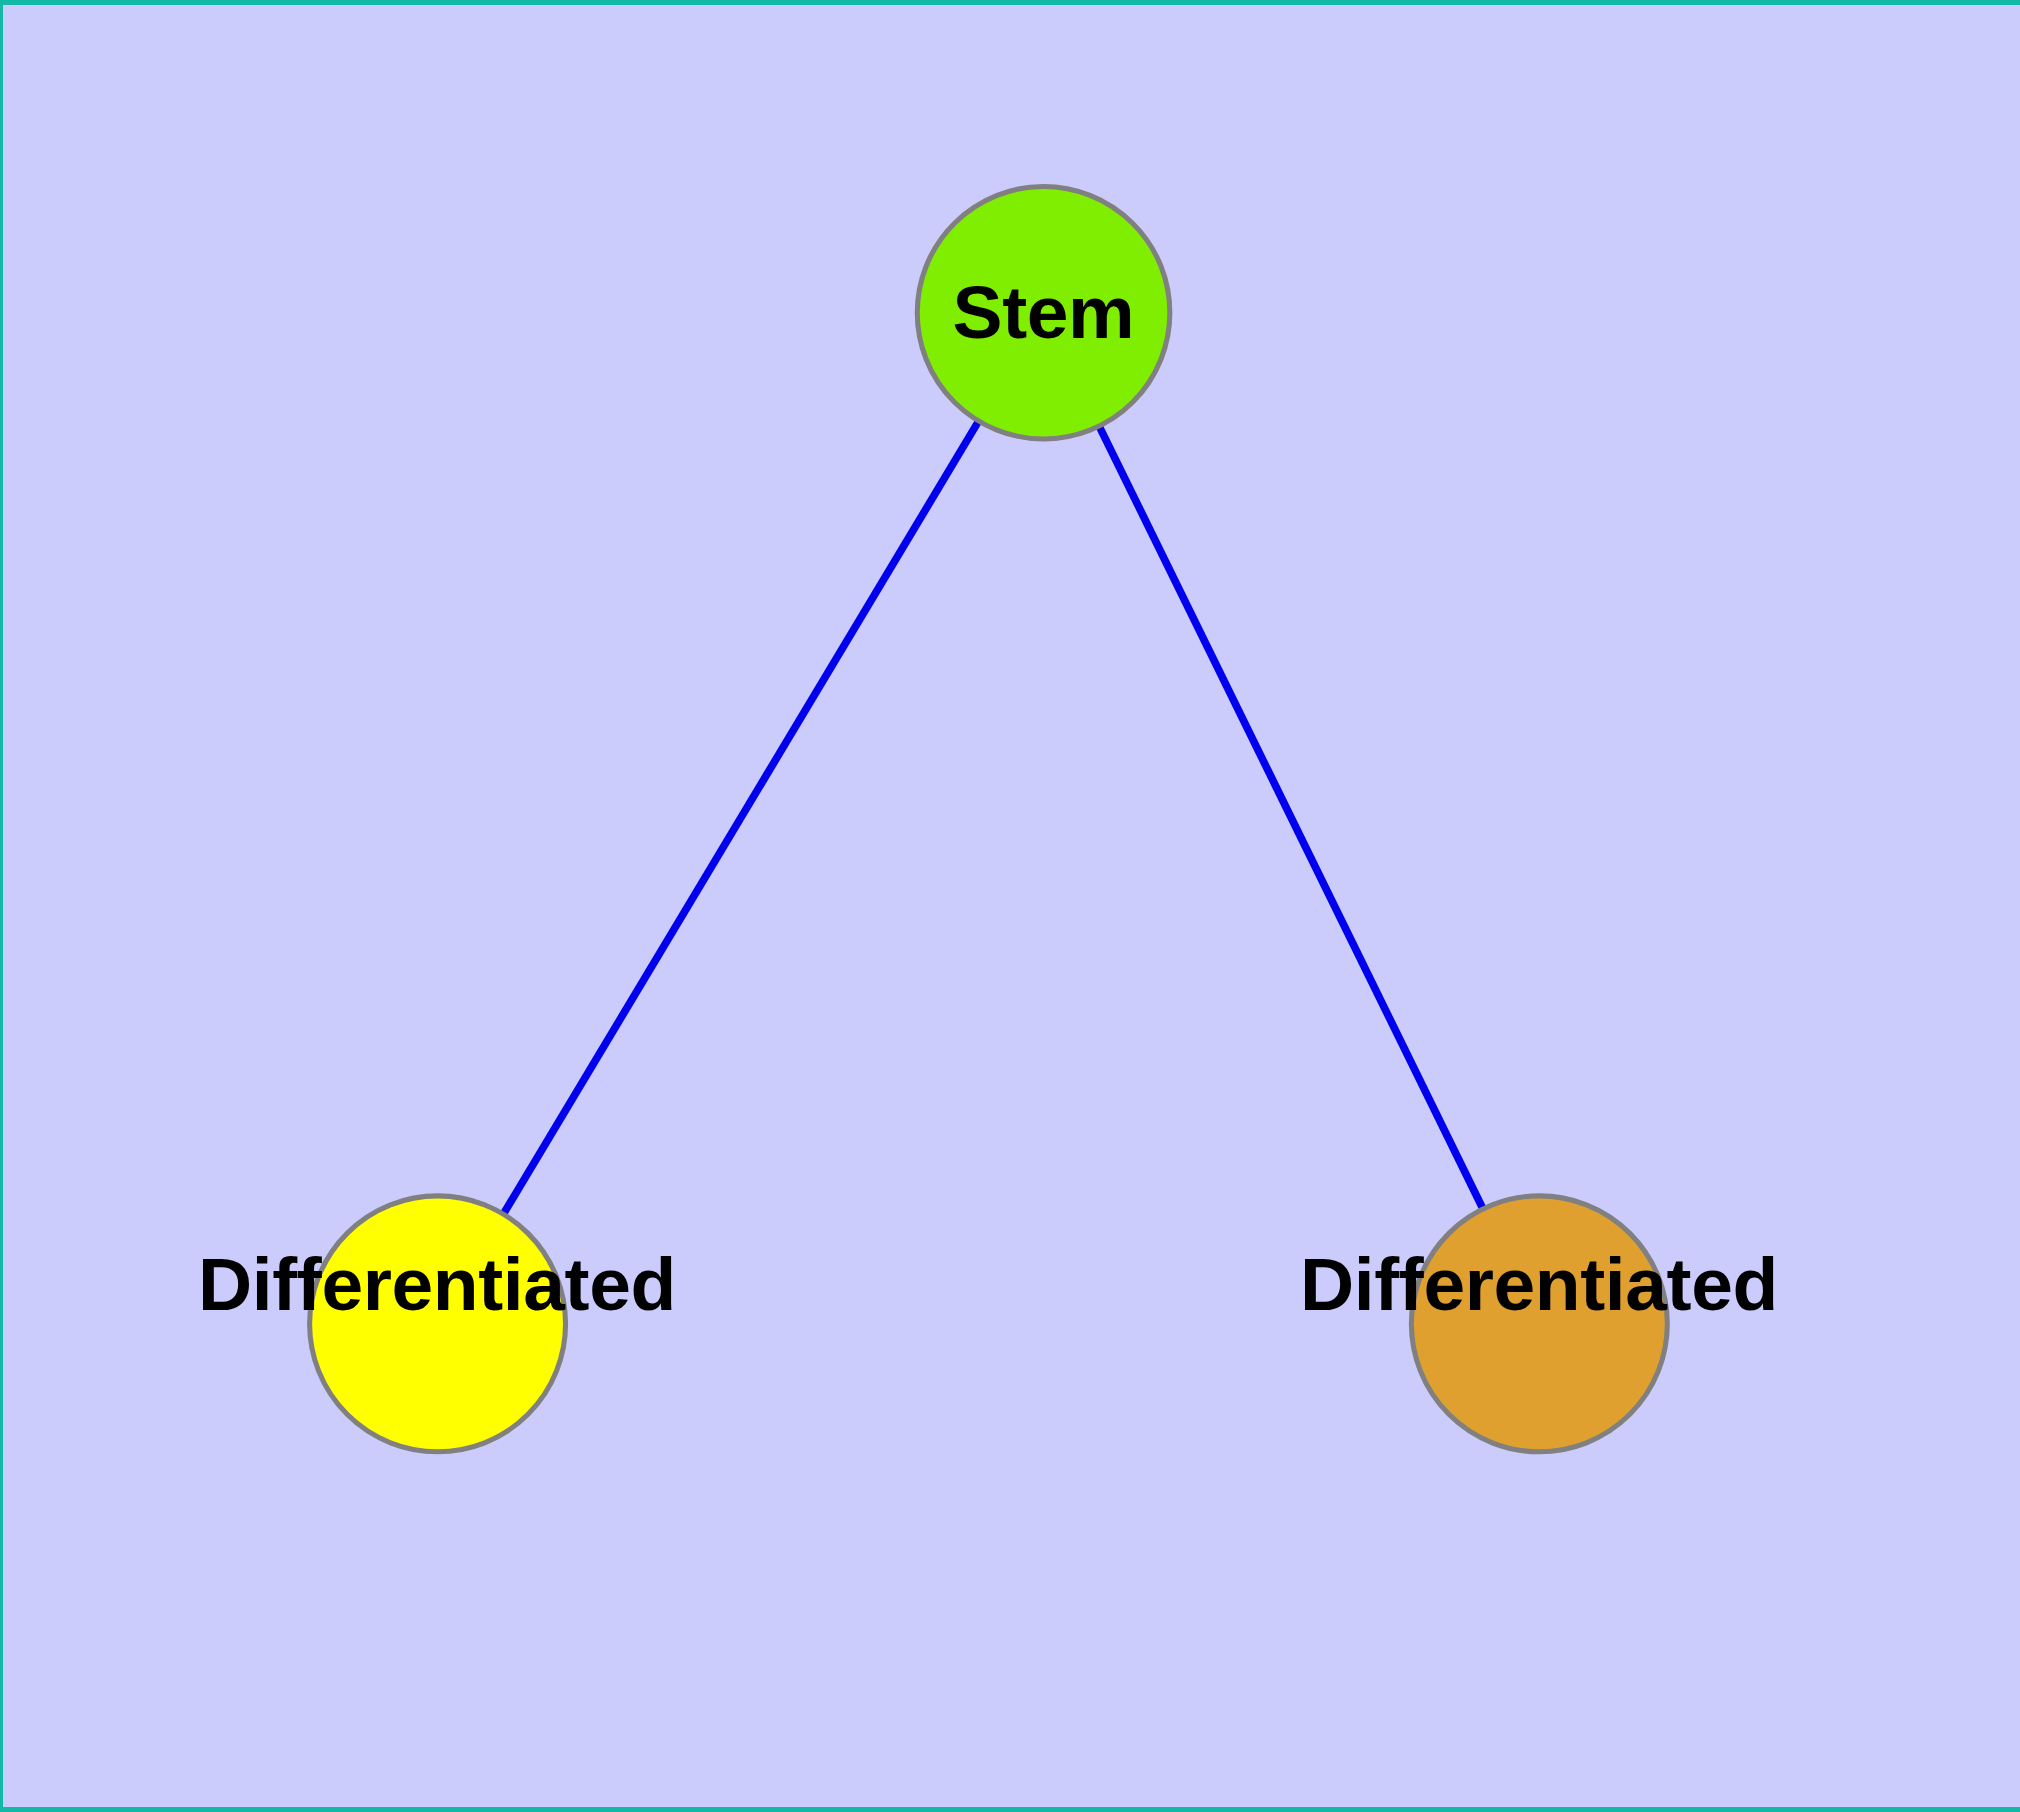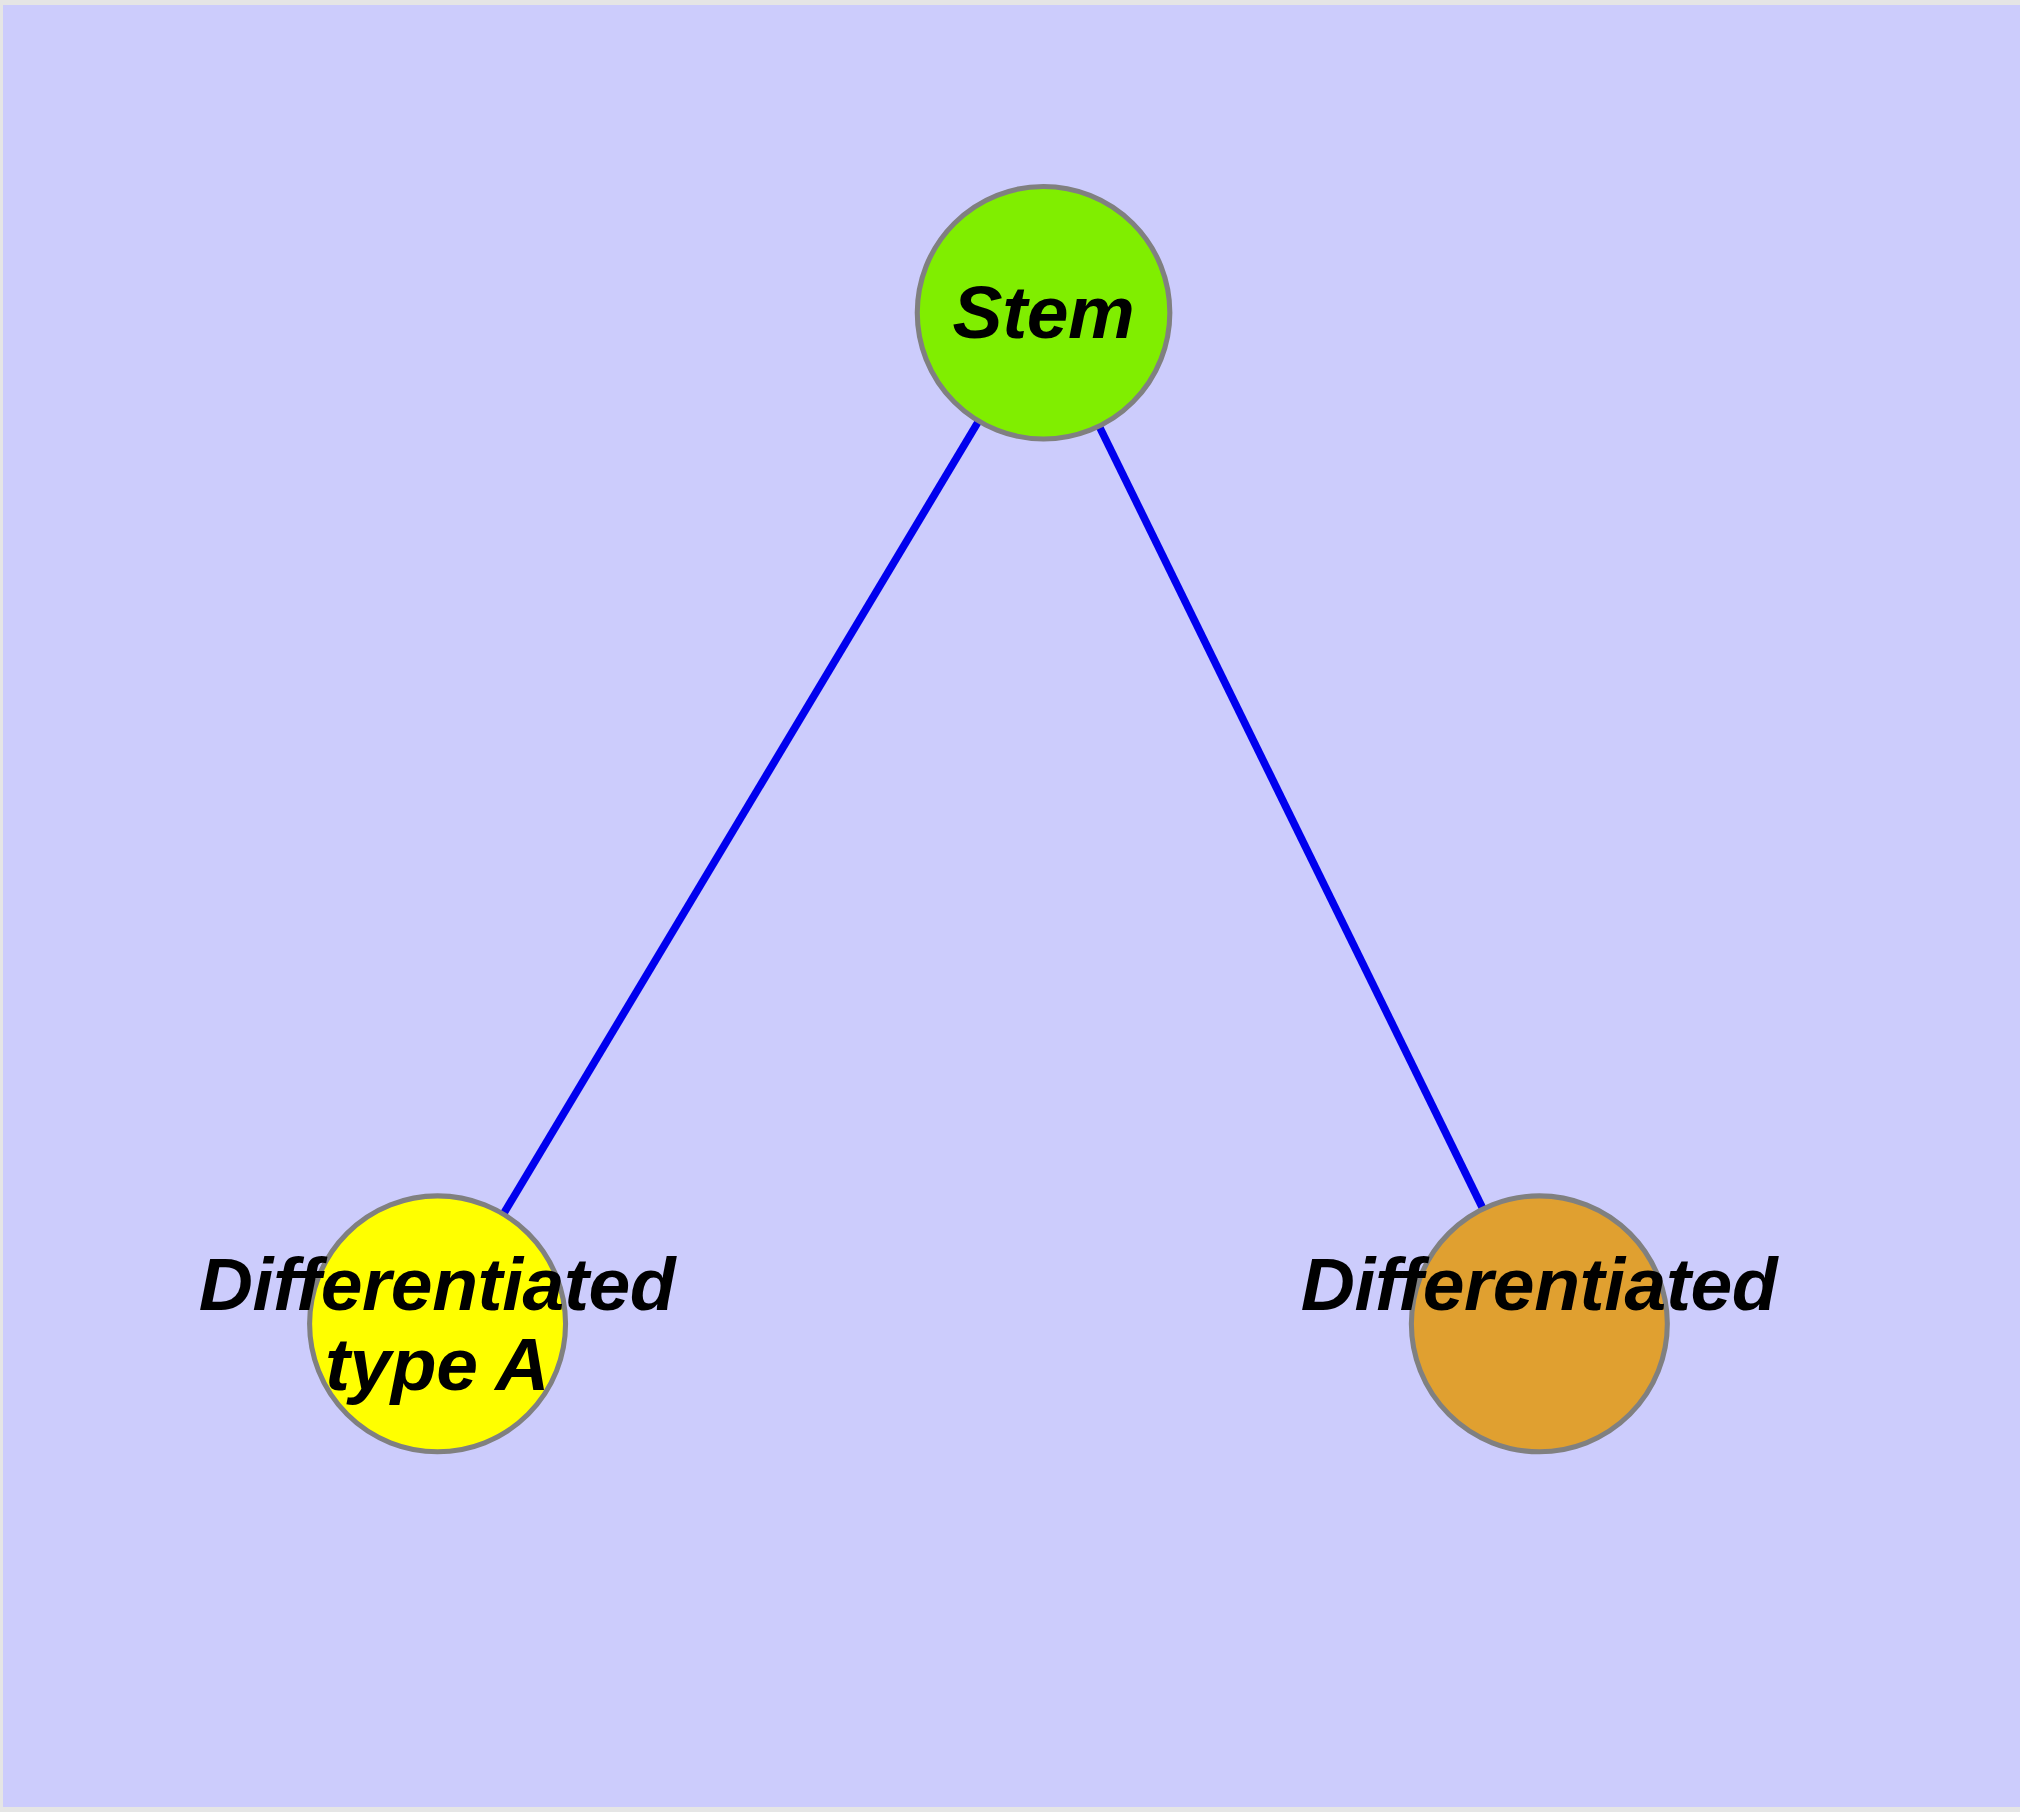--- a/index.html
+++ b/index.html
@@ -11,23 +11,22 @@
   body {
     width: 2021px;
     height: 1812px;
     overflow: hidden;
     font-family: "Liberation Sans", sans-serif;
   }
   #canvas {
     position: relative;
     width: 2021px;
     height: 1812px;
-    background: #e5e5e5;
+    background: #14b8a6;
     overflow: hidden;
-    font-style: italic;
   }
   #plot-bg {
     position: absolute;
     left: 3.4px;
     top: 5.1px;
     width: 2017px;
     height: 1802px;
     background: #ccccfc;
   }
   #graph-svg {
@@ -81,18 +80,18 @@
     </g>
     <g>
       <circle class="graph-node" cx="1231" cy="369" r="149" fill="#80ee00" stroke="#808080" stroke-width="6"></circle>
       <circle class="graph-node" cx="516" cy="1562" r="151" fill="#ffff00" stroke="#808080" stroke-width="6"></circle>
       <circle class="graph-node" cx="1816" cy="1562" r="151" fill="#e0a030" stroke="#808080" stroke-width="6"></circle>
     </g>
   </svg>
 
   <div class="node-label" id="label-stem" style="top: 273px; left: 789px;">Stem</div>
 
-  <div class="node-label" id="label-a" style="top: 1245px; left: 98px;"><span>Differentiated</span><br><span>type A</span></div>
+  <div class="node-label" id="label-a" style="top: 1245px; left: 98px;"><span>Differentiated</span><br></div>
 
   <div class="node-label" id="label-b" style="top: 1245px; left: 1200px;"><span>Differentiated</span><br></div>
 
 </div>
 
 
 </body></html>

